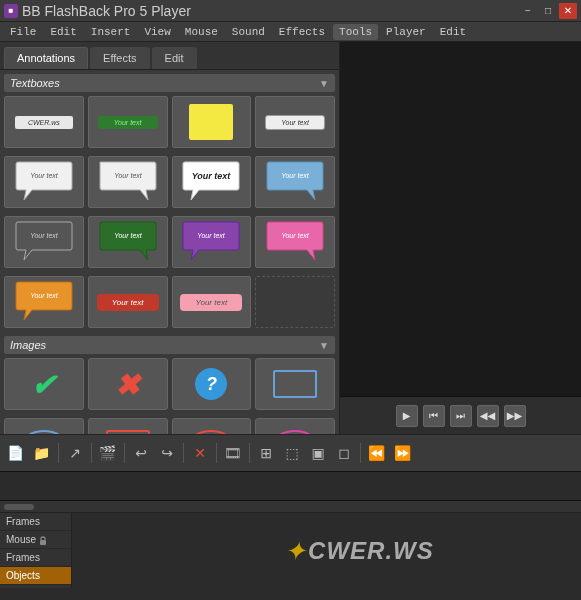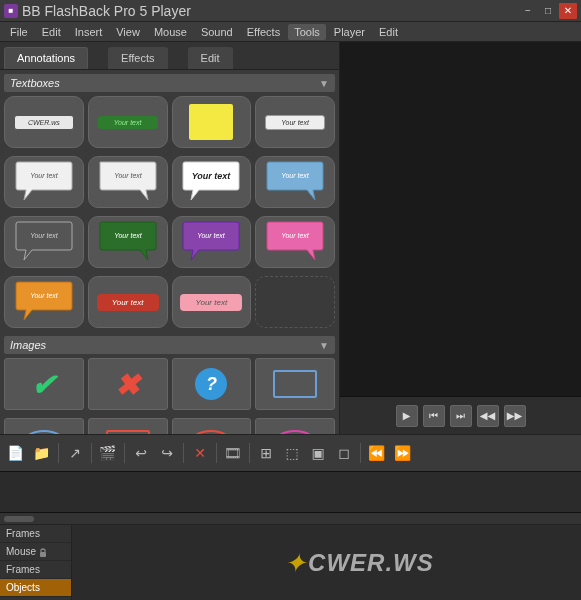--- a/index.html
+++ b/index.html
@@ -69,20 +69,21 @@
       padding: 0 4px;
       gap: 2px;
       border-bottom: 1px solid #222;
     }
     .menu-item {
       padding: 2px 6px;
       cursor: pointer;
       border-radius: 2px;
       font-size: 11px;
       color: #ccc;
+      font-family: Liberation Mono, monospace;
     }
     .menu-item.active { background: #555; }
 
     
     #left-panel {
       width: 340px;
       background: #3a3a3a;
       display: flex;
       flex-direction: column;
       border-right: 1px solid #222;
@@ -98,21 +99,21 @@
       padding: 0 4px;
     }
     .tab {
       padding: 4px 12px;
       cursor: pointer;
       font-size: 11px;
       color: #ccc;
       border-top-left-radius: 3px;
       border-top-right-radius: 3px;
       border: 1px solid transparent;
-      margin-right: 20px;
+      margin-right: 2px;
       background: #444;
     }
     .tab.active {
       background: #4a4a4a;
       border: 1px solid #555;
       border-bottom: 1px solid #4a4a4a;
       color: #fff;
     }
 
     
@@ -145,21 +146,21 @@
     
     .annotation-grid {
       display: grid;
       grid-template-columns: repeat(4, 1fr);
       gap: 4px;
       margin-bottom: 8px;
     }
     .ann-item {
       background: #555;
       border: 1px solid #666;
-      border-radius: 10px;
+      border-radius: 2px;
       height: 52px;
       display: flex;
       align-items: center;
       justify-content: center;
       cursor: pointer;
       overflow: hidden;
     }
 
     
     #right-panel {
@@ -177,21 +178,21 @@
       align-items: center;
       justify-content: center;
       cursor: pointer;
       color: #ddd;
       font-size: 10px;
     }
 
     
     #timeline-area {
       position: absolute;
-      bottom: 0;
+      bottom: 12px;
       left: 0;
       right: 0;
       height: 88px;
       background: #2b2b2b;
       border-top: 1px solid #111;
     }
 
     #timeline-scroll-bar {
       height: 14px;
       background: #333;

